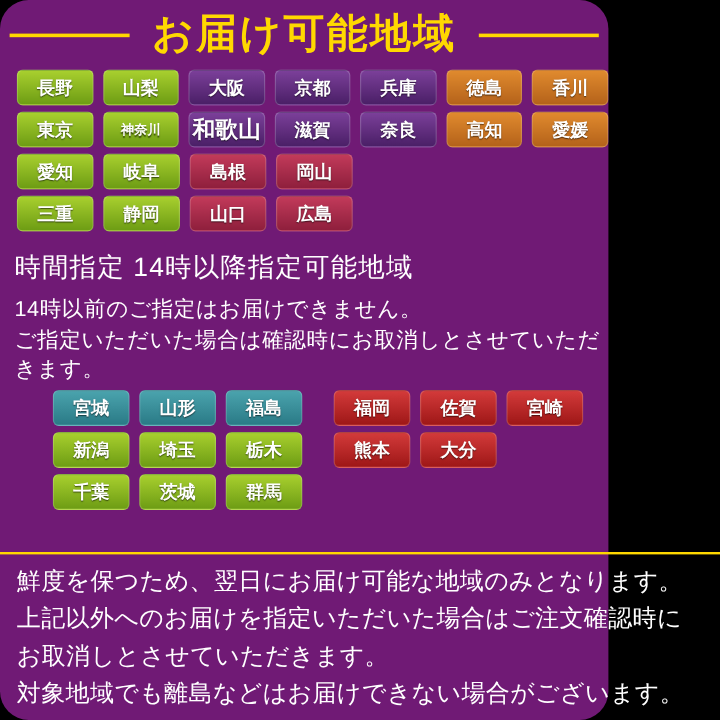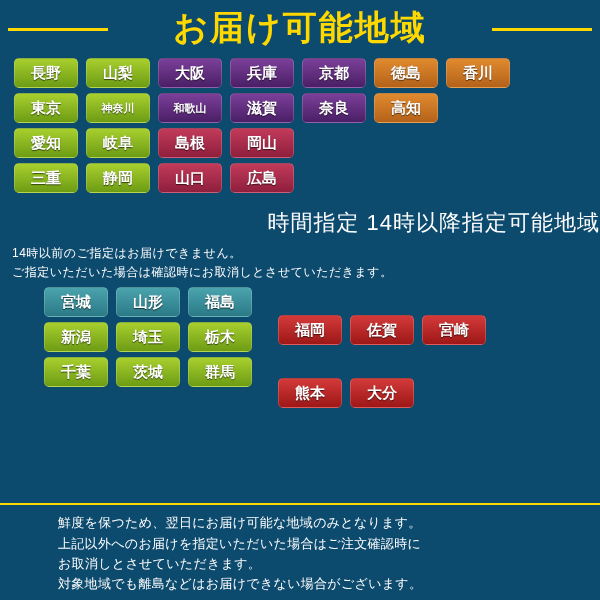--- a/index.html
+++ b/index.html
@@ -9,24 +9,25 @@
   }
   body {
     width: 600px;
     height: 600px;
     overflow: hidden;
     font-family: "Liberation Sans", sans-serif;
     color: #ffffff;
   }
   .page {
     position: relative;
-    width: 600px;
+    width: 507px;
     height: 600px;
-    background: #0c4a6e;
+    background: #701a75;
     box-sizing: border-box;
+    border-radius: 24px;
   }
 
   
   .title-row {
     position: relative;
     height: 56px;
     display: flex;
     align-items: center;
     justify-content: center;
   }
@@ -49,21 +50,21 @@
   }
 
   
   .section-head {
     font-size: 22px;
     color: #ffffff;
     padding: 4px 0 6px 12px;
     letter-spacing: 1px;
   }
   .note-line {
-    font-size: 12px;
+    font-size: 18px;
     color: #ffffff;
     padding: 1px 0 1px 12px;
     letter-spacing: 0.5px;
   }
 
   
   .rows {
     padding: 2px 0 0 14px;
   }
   .chip-row {
@@ -85,98 +86,98 @@
     box-sizing: border-box;
     border: 1px solid rgba(255,255,255,0.18);
   }
 
   
   .c-green   { background: linear-gradient(180deg,#a8cf2e 0%, #6d9c14 100%); }
   .c-purple  { background: linear-gradient(180deg,#7b3f99 0%, #4a1f66 100%); }
   .c-orange  { background: linear-gradient(180deg,#e08a2e 0%, #b4621a 100%); }
   .c-crimson { background: linear-gradient(180deg,#c23a5a 0%, #8e1f3c 100%); }
   .c-teal    { background: linear-gradient(180deg,#4aa3ad 0%, #2a7a86 100%); }
-  .c-red     { background: linear-gradient(180deg,#d33a3a 0%, #9e1717 100%); margin-top: 28px; }
+  .c-red     { background: linear-gradient(180deg,#d33a3a 0%, #9e1717 100%); }
 
   
   .grid-2 {
     display: flex;
     gap: 26px;
     padding-left: 44px;
   }
   .grid-col .chip-row { gap: 8px; }
 
   
   .footer {
     position: absolute;
     left: 0;
     bottom: 0;
     width: 600px;
     border-top: 2px solid #ffd800;
     padding: 8px 0 6px 14px;
     box-sizing: border-box;
   }
   .footer-line {
-    font-size: 13px;
+    font-size: 20px;
     color: #ffffff;
     line-height: 1.55;
     letter-spacing: 0.3px;
-    margin-left: 44px;
   }
 </style>
 </head>
 <body>
 
 <div class="page">
 
   <div class="title-row">
     <div class="title-rule left"></div>
     <div class="title-text">お届け可能地域</div>
     <div class="title-rule right"></div>
   </div>
 
 
   <div class="rows">
 
     <div class="chip-row">
       <div class="chip c-green">長野</div>
       <div class="chip c-green">山梨</div>
       <div class="chip c-purple">大阪</div>
+      <div class="chip c-purple">京都</div>
       <div class="chip c-purple">兵庫</div>
-      <div class="chip c-purple">京都</div>
       <div class="chip c-orange">徳島</div>
       <div class="chip c-orange">香川</div>
     </div>
 
     <div class="chip-row">
       <div class="chip c-green">東京</div>
       <div class="chip c-green" style="font-size:11px;">神奈川</div>
-      <div class="chip c-purple" style="font-size:11px;">和歌山</div>
+      <div class="chip c-purple" style="font-size:19px;">和歌山</div>
       <div class="chip c-purple">滋賀</div>
       <div class="chip c-purple">奈良</div>
       <div class="chip c-orange">高知</div>
+      <div class="chip c-orange">愛媛</div>
     </div>
 
     <div class="chip-row">
       <div class="chip c-green">愛知</div>
       <div class="chip c-green">岐阜</div>
       <div class="chip c-crimson">島根</div>
       <div class="chip c-crimson">岡山</div>
     </div>
 
     <div class="chip-row">
       <div class="chip c-green">三重</div>
       <div class="chip c-green">静岡</div>
       <div class="chip c-crimson">山口</div>
       <div class="chip c-crimson">広島</div>
     </div>
 
   </div>
 
-  <div class="section-head" style="padding-top:10px;text-align:right;">時間指定 14時以降指定可能地域</div>
+  <div class="section-head" style="padding-top:10px;">時間指定 14時以降指定可能地域</div>
   <div class="note-line">14時以前のご指定はお届けできません。</div>
   <div class="note-line" style="padding-bottom:6px;">ご指定いただいた場合は確認時にお取消しとさせていただきます。</div>
 
   <div class="grid-2">
 
     <div class="grid-col">
       <div class="chip-row">
         <div class="chip c-teal">宮城</div>
         <div class="chip c-teal">山形</div>
         <div class="chip c-teal">福島</div>

